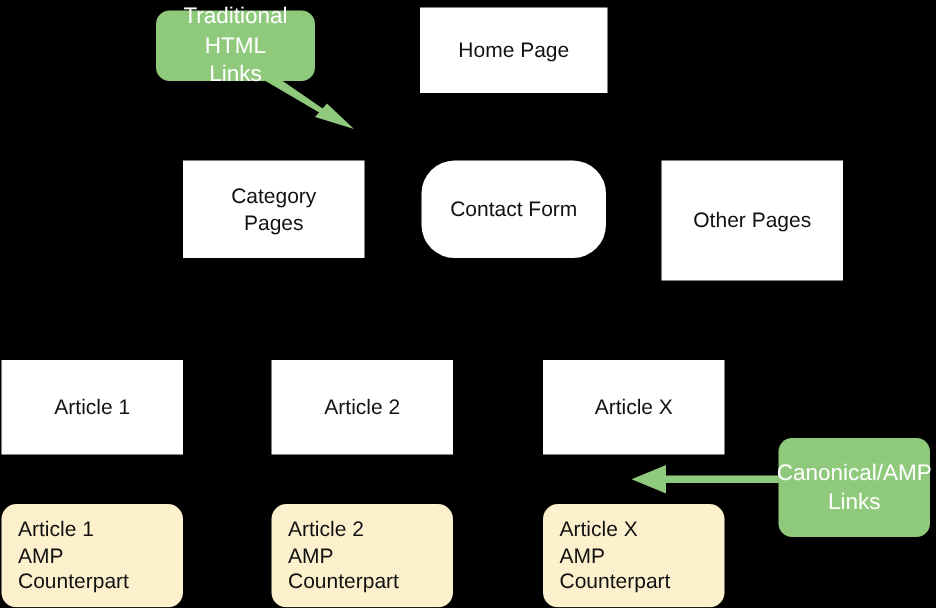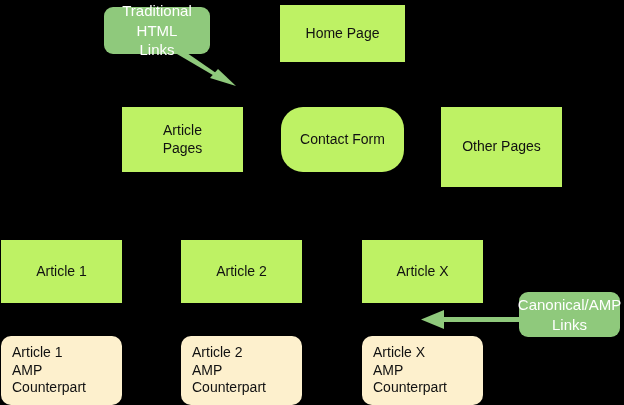--- a/index.html
+++ b/index.html
@@ -20,21 +20,21 @@
   .node {
     position: absolute;
     box-sizing: border-box;
     display: flex;
     align-items: center;
     justify-content: center;
     text-align: center;
     line-height: 1.28;
   }
   .node-blue {
-    background: #bef264;
+    background: #ffffff;
     color: #111111;
     font-size: 14px;
   }
   .node-amp {
     background: #fdf0cd;
     color: #111111;
     font-size: 14px;
     border-radius: 10px;
     justify-content: flex-start;
     text-align: left;
@@ -81,21 +81,21 @@
       <rect x="438" y="317" width="84" height="5" fill="#8fc97c"></rect>
       <polygon points="421,319.5 444,310 444,329" fill="#8fc97c"></polygon>
     </g>
   </svg>
 
   <div class="node node-blue" style="left:280px; top:5px; width:125px; height:57px;">
     <span class="lbl">Home Page</span>
   </div>
 
   <div class="node node-blue" style="left:122px; top:107px; width:121px; height:65px;">
-    <span class="lbl">Article
+    <span class="lbl">Category
 Pages</span>
   </div>
   <div class="node node-blue" style="left:281px; top:107px; width:123px; height:65px;border-radius:22px;">
     <span class="lbl">Contact Form</span>
   </div>
   <div class="node node-blue" style="left:441px; top:107px; width:121px; height:80px;">
     <span class="lbl">Other Pages</span>
   </div>
 
   <div class="node node-blue" style="left:1px; top:240px; width:121px; height:63px;">
@@ -121,18 +121,18 @@
   <div class="node node-amp" style="left:362px; top:336px; width:121px; height:69px;">
     <span class="lbl">Article X
 AMP
 Counterpart</span>
   </div>
 
   <div class="callout" style="left:104px; top:7px; width:106px; height:47px;">
     <span class="lbl">Traditional HTML
 Links</span>
   </div>
-  <div class="callout" style="left:519px; top:292px; width:101px; height:45px;">
+  <div class="callout" style="left:519px; top:292px; width:101px; height:66px;">
     <span class="lbl">Canonical/AMP
 Links</span>
   </div>
 
 </div>
 
 </body></html>

